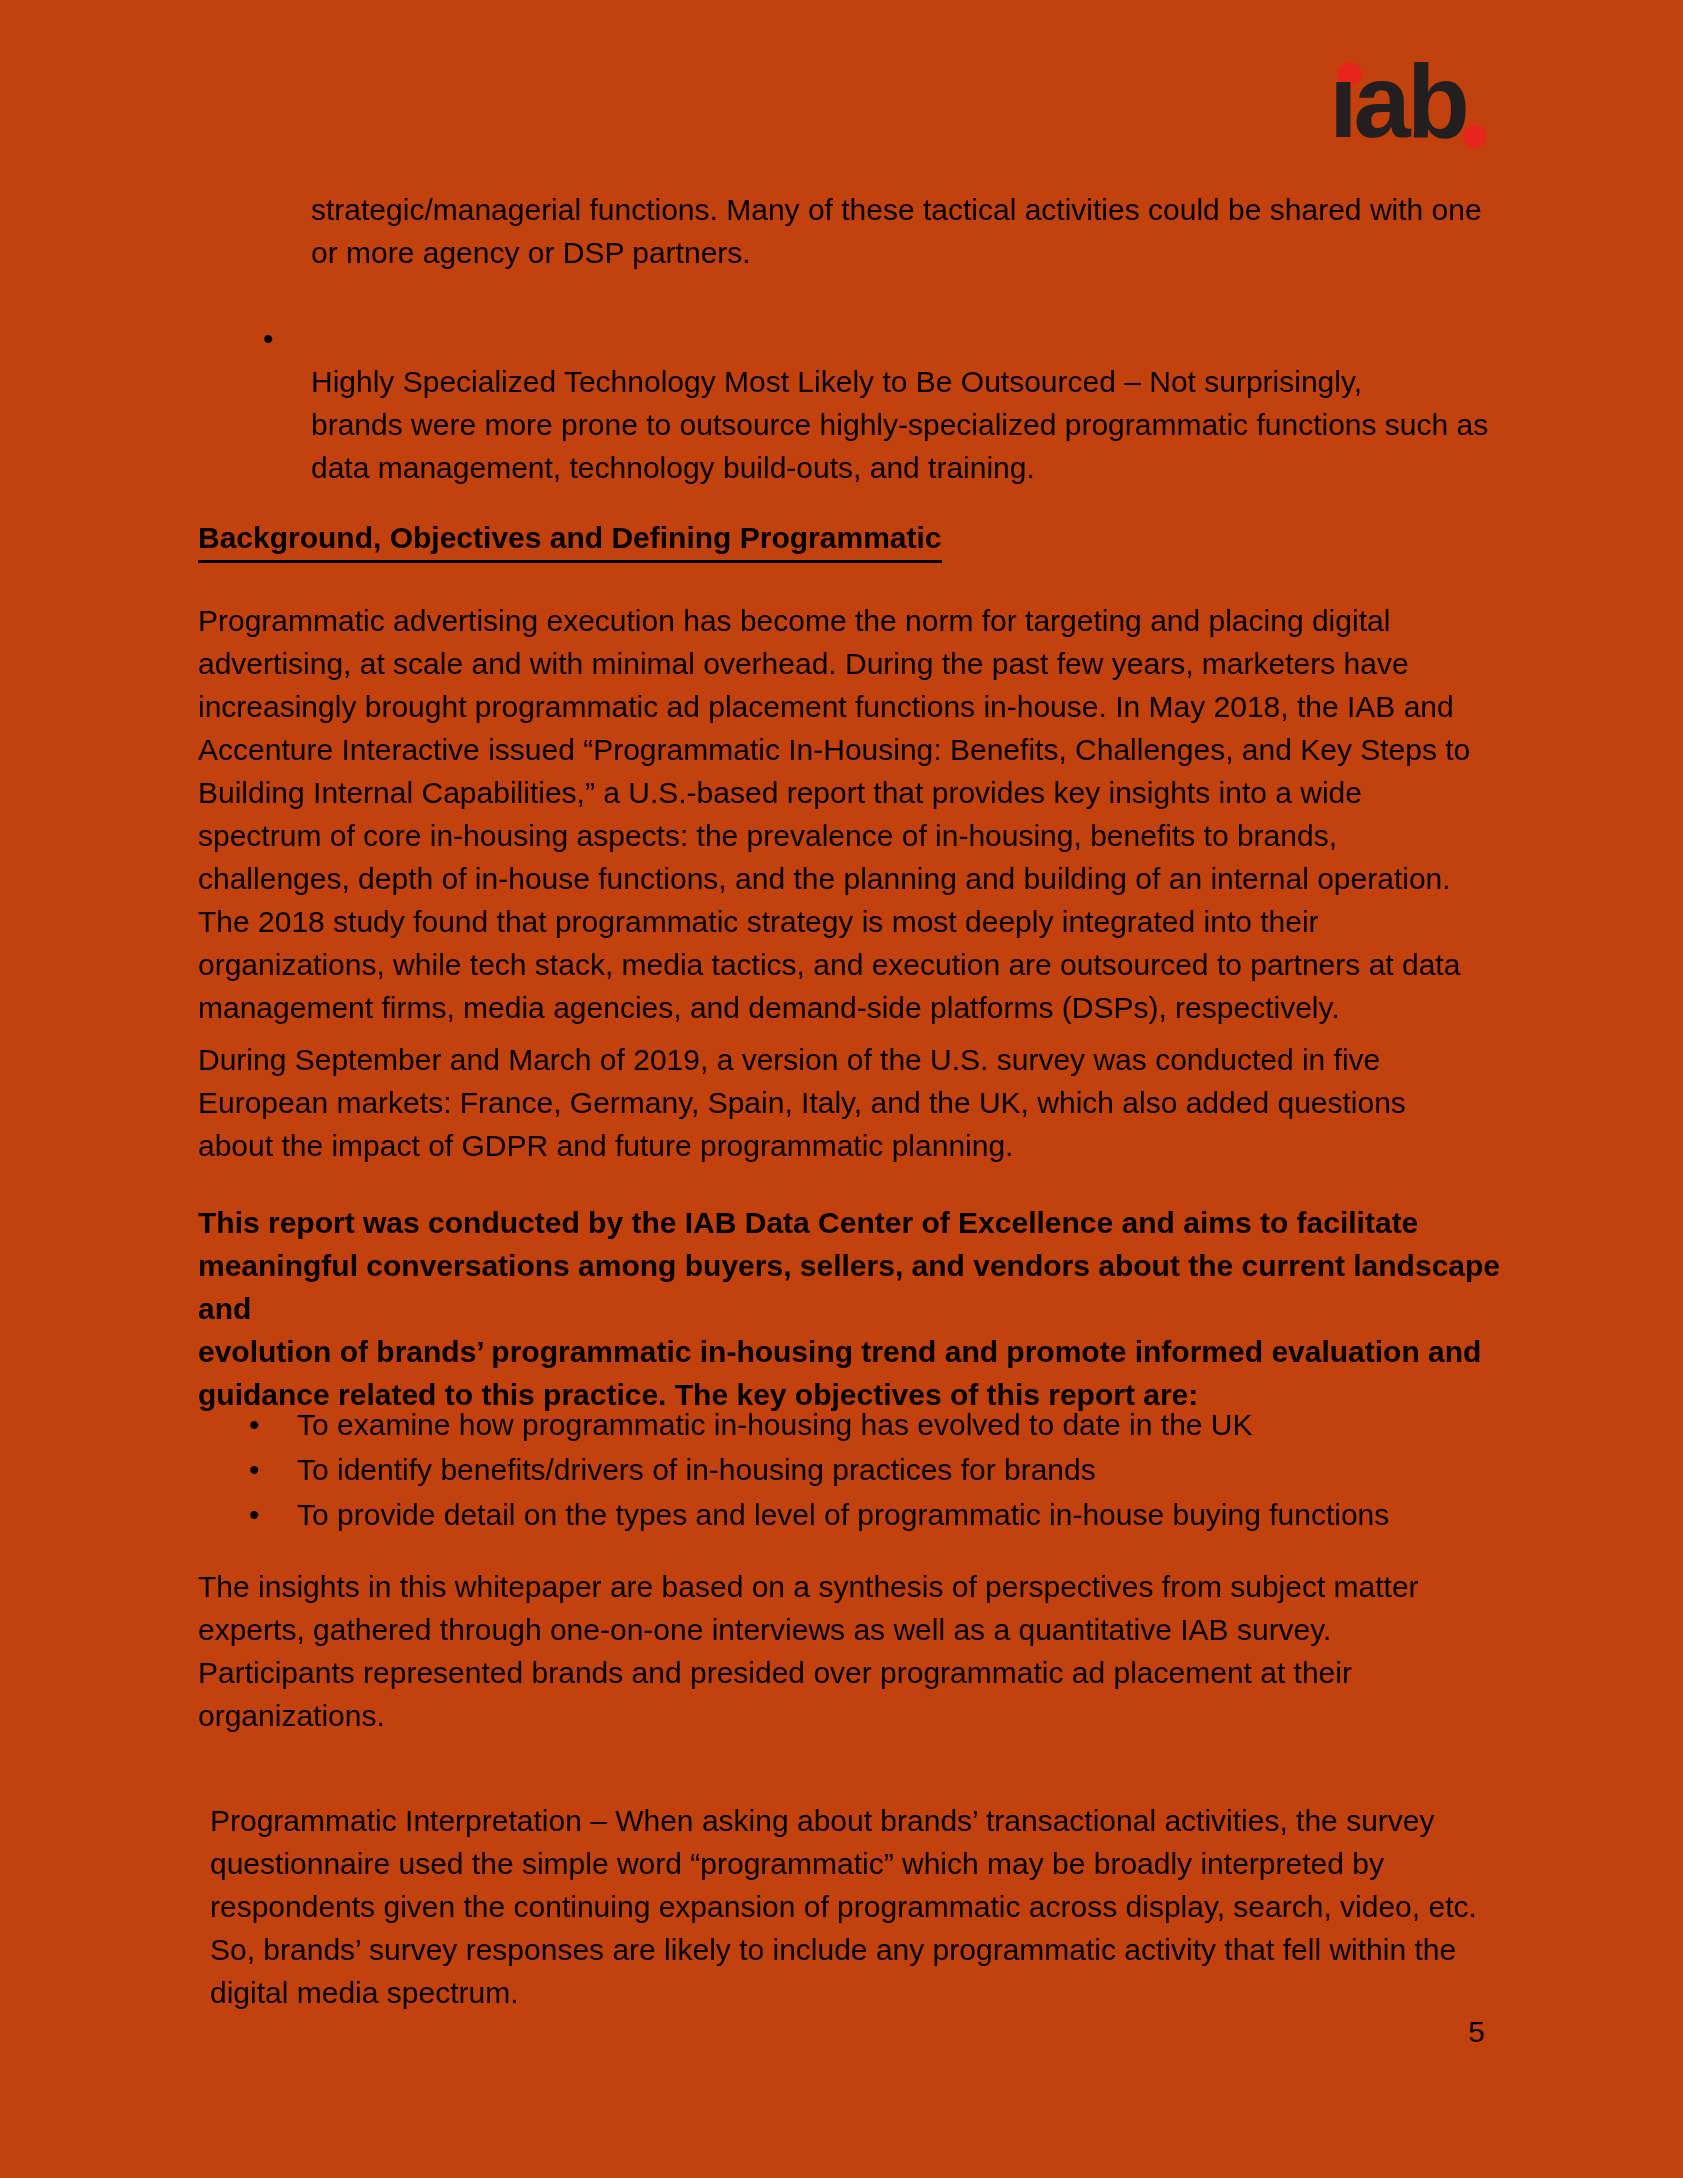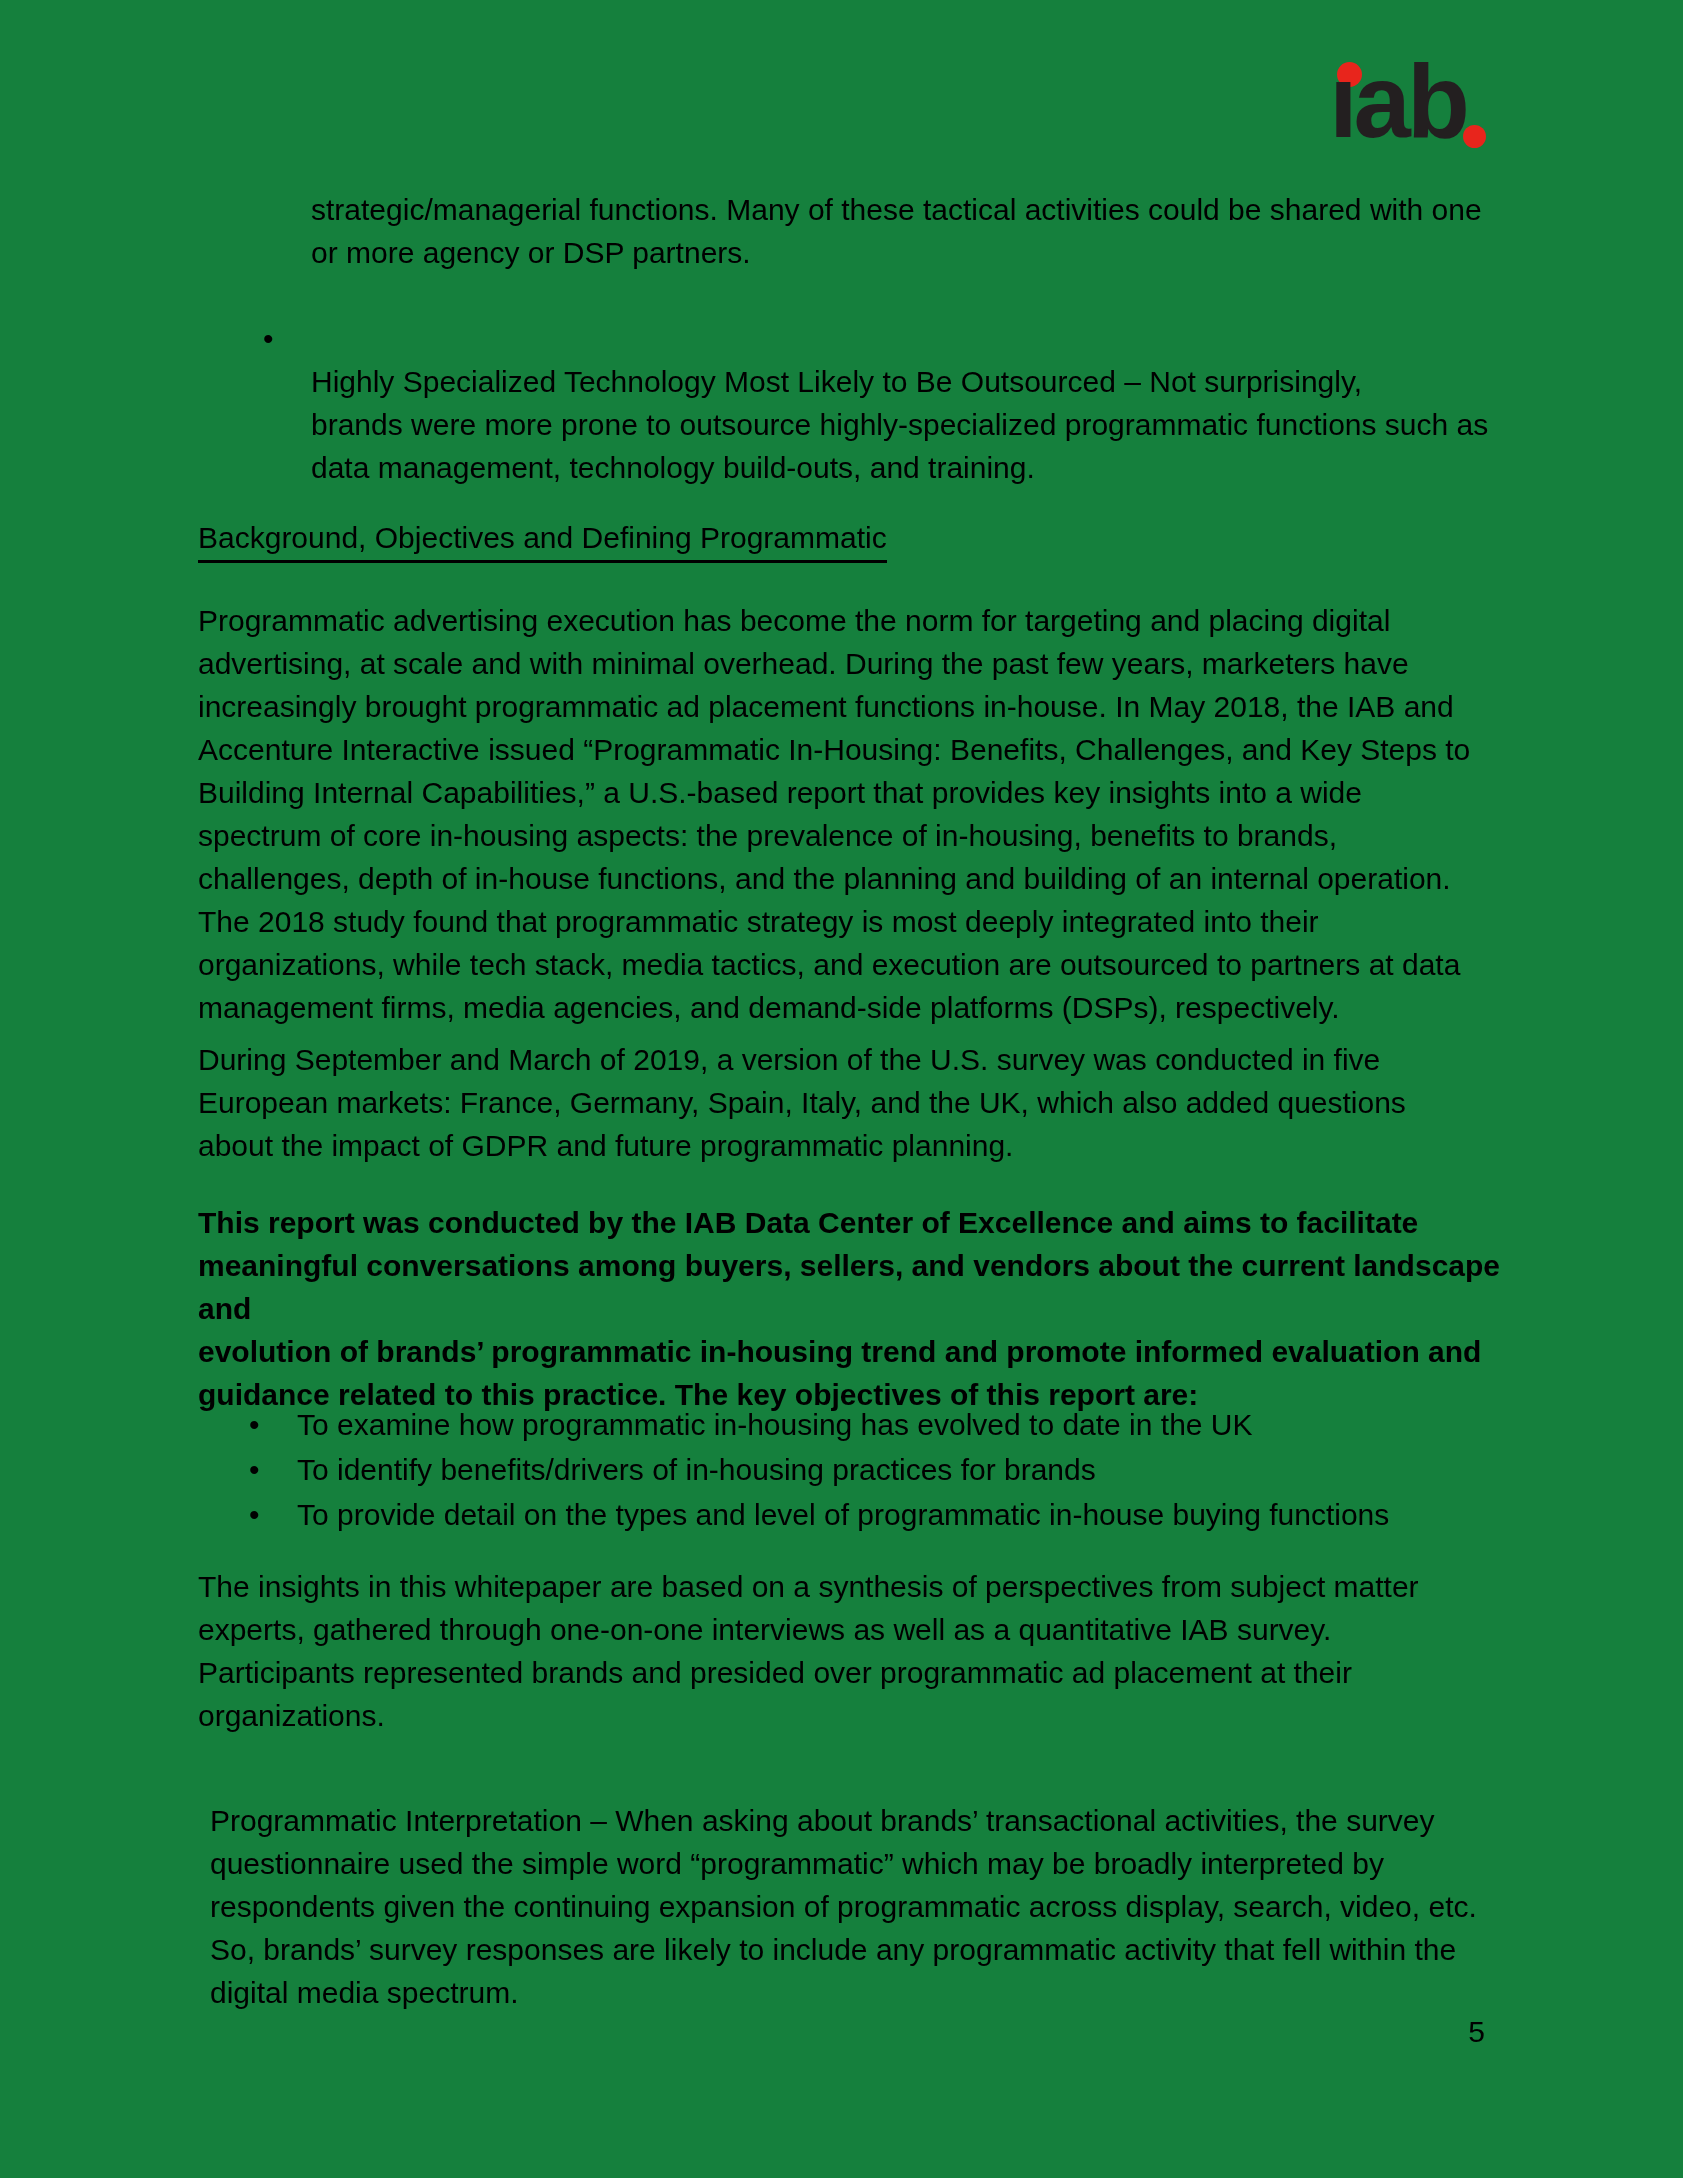--- a/index.html
+++ b/index.html
@@ -4,21 +4,21 @@
 <style>
   html, body {
     margin: 0;
     padding: 0;
     background: #ffffff;
   }
   .page {
     position: relative;
     width: 1683px;
     height: 2178px;
-    background: #15803d;
+    background: #c2410c;
     font-family: "Liberation Sans", "DejaVu Sans", sans-serif;
     color: #000000;
     overflow: hidden;
   }
   .txt {
     position: absolute;
     left: 198px;
     width: 1361px;
     font-size: 30px;
     line-height: 43px;
@@ -40,21 +40,21 @@
     font-size: 30px;
     line-height: 43px;
     white-space: normal;
   }
   .bold { font-weight: 400; }
   .section-heading {
     position: absolute;
     left: 198px;
     font-size: 30px;
     line-height: 43px;
-    font-weight: 400;
+    font-weight: 700;
   }
   .section-heading .underlined {
     display: inline-block;
     border-bottom: 3px solid #000000;
     padding-bottom: 1px;
   }
   .obj-list {
     position: absolute;
     left: 297px;
     width: 1267px;

